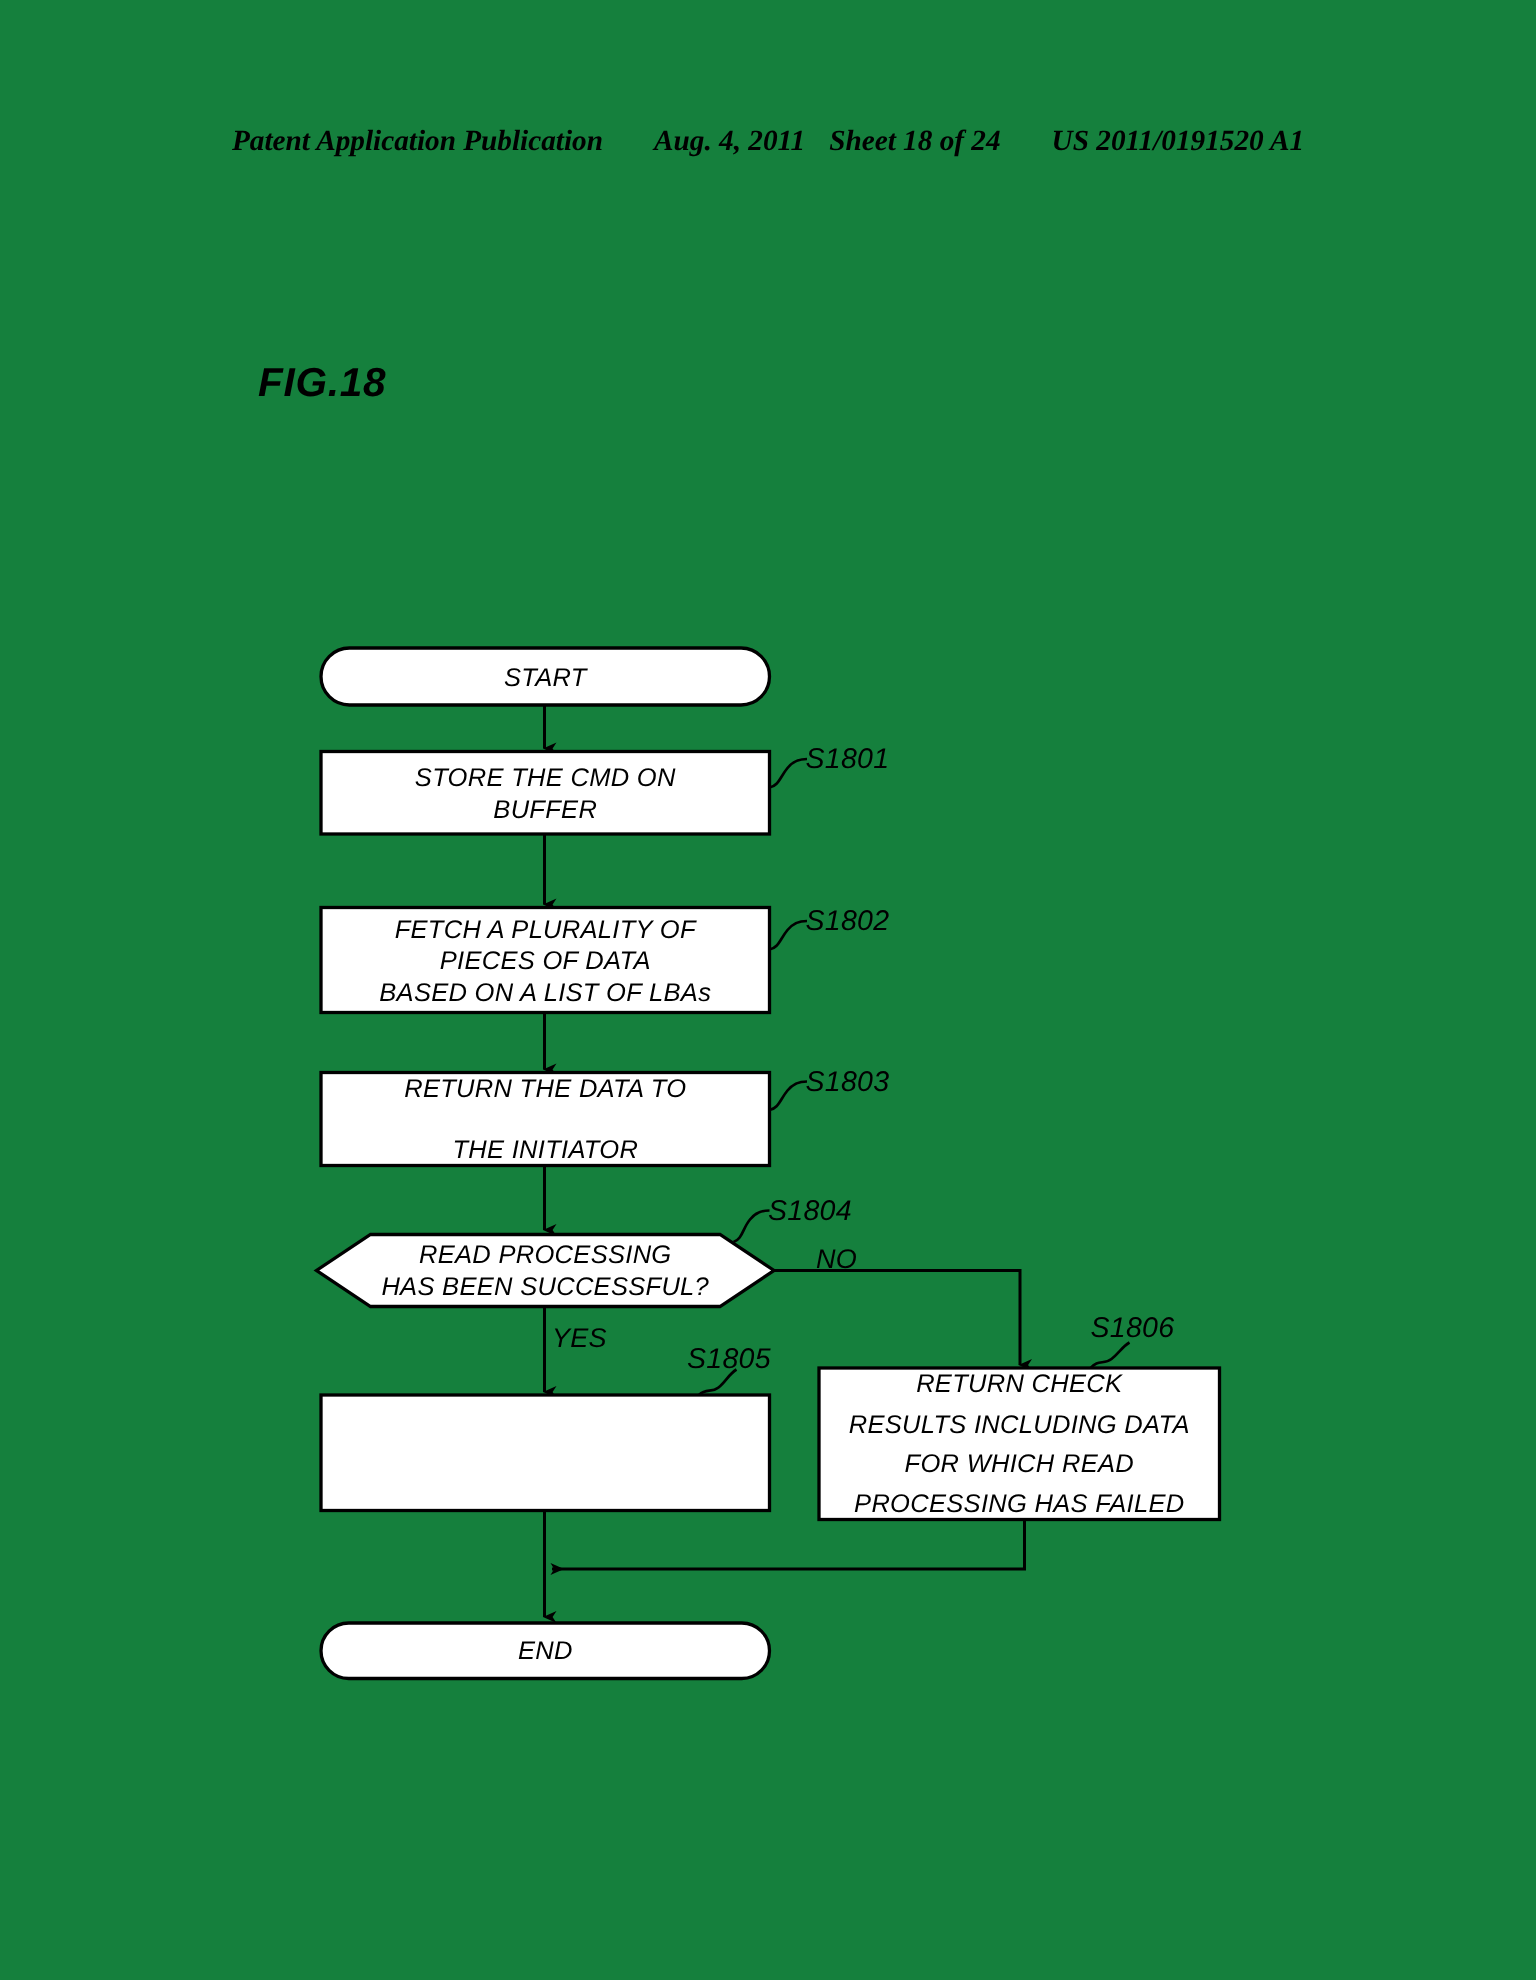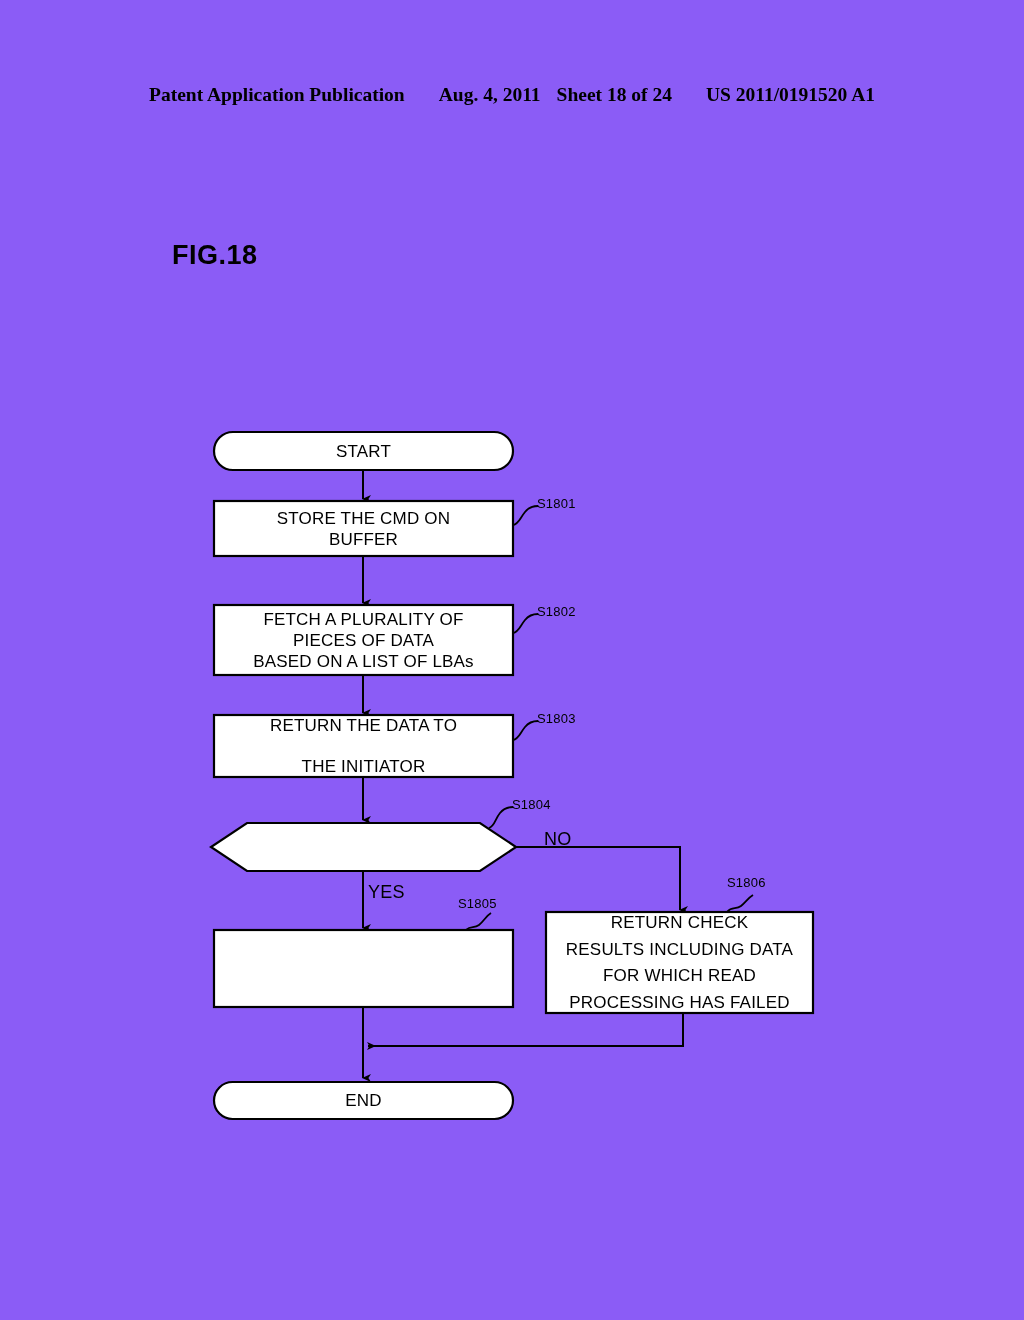--- a/index.html
+++ b/index.html
@@ -4,23 +4,24 @@
 <style>
   html, body {
     margin: 0;
     padding: 0;
     background: #ffffff;
   }
   #page {
     position: relative;
     width: 1024px;
     height: 1320px;
-    background: #8b5cf6;
+    background: #15803d;
     overflow: hidden;
     font-family: "Liberation Sans", sans-serif;
+    font-style: italic;
   }
 
   
   #header {
     position: absolute;
     left: 0;
     top: 84px;
     width: 1024px;
     height: 28px;
     display: flex;
@@ -75,21 +76,21 @@
     letter-spacing: 0.2px;
     white-space: pre;
     pointer-events: none;
   }
   .node-text .ln { display: block; }
 
   .step-label {
     position: absolute;
     color: #000000;
     font-family: "Liberation Sans", sans-serif;
-    font-size: 13px;
+    font-size: 19px;
     letter-spacing: 0.2px;
     white-space: nowrap;
   }
 
   .branch-label {
     position: absolute;
     color: #000000;
     font-family: "Liberation Sans", sans-serif;
     font-size: 18px;
     letter-spacing: 0.2px;
@@ -176,20 +177,24 @@
     <span class="ln">FETCH A PLURALITY OF</span>
     <span class="ln">PIECES OF DATA</span>
     <span class="ln">BASED ON A LIST OF LBAs</span>
   </div>
 
   <div class="node-text" style="left:214px; top:715px; width:299px; height:62px;justify-content:space-between;">
     <span class="ln">RETURN THE DATA TO</span>
     <span class="ln">THE INITIATOR</span>
   </div>
 
+  <div class="node-text" style="left:211px; top:823px; width:305px; height:48px;">
+    <span class="ln">READ PROCESSING</span>
+    <span class="ln">HAS BEEN SUCCESSFUL?</span>
+  </div>
 
 
   <div class="node-text" style="left:546px; top:912px; width:267px; height:101px;justify-content:space-between;">
     <span class="ln">RETURN CHECK</span>
     <span class="ln">RESULTS INCLUDING DATA</span>
     <span class="ln">FOR WHICH READ</span>
     <span class="ln">PROCESSING HAS FAILED</span>
   </div>
 
   <div class="node-text" style="left:214px; top:1082px; width:299px; height:37px;">

